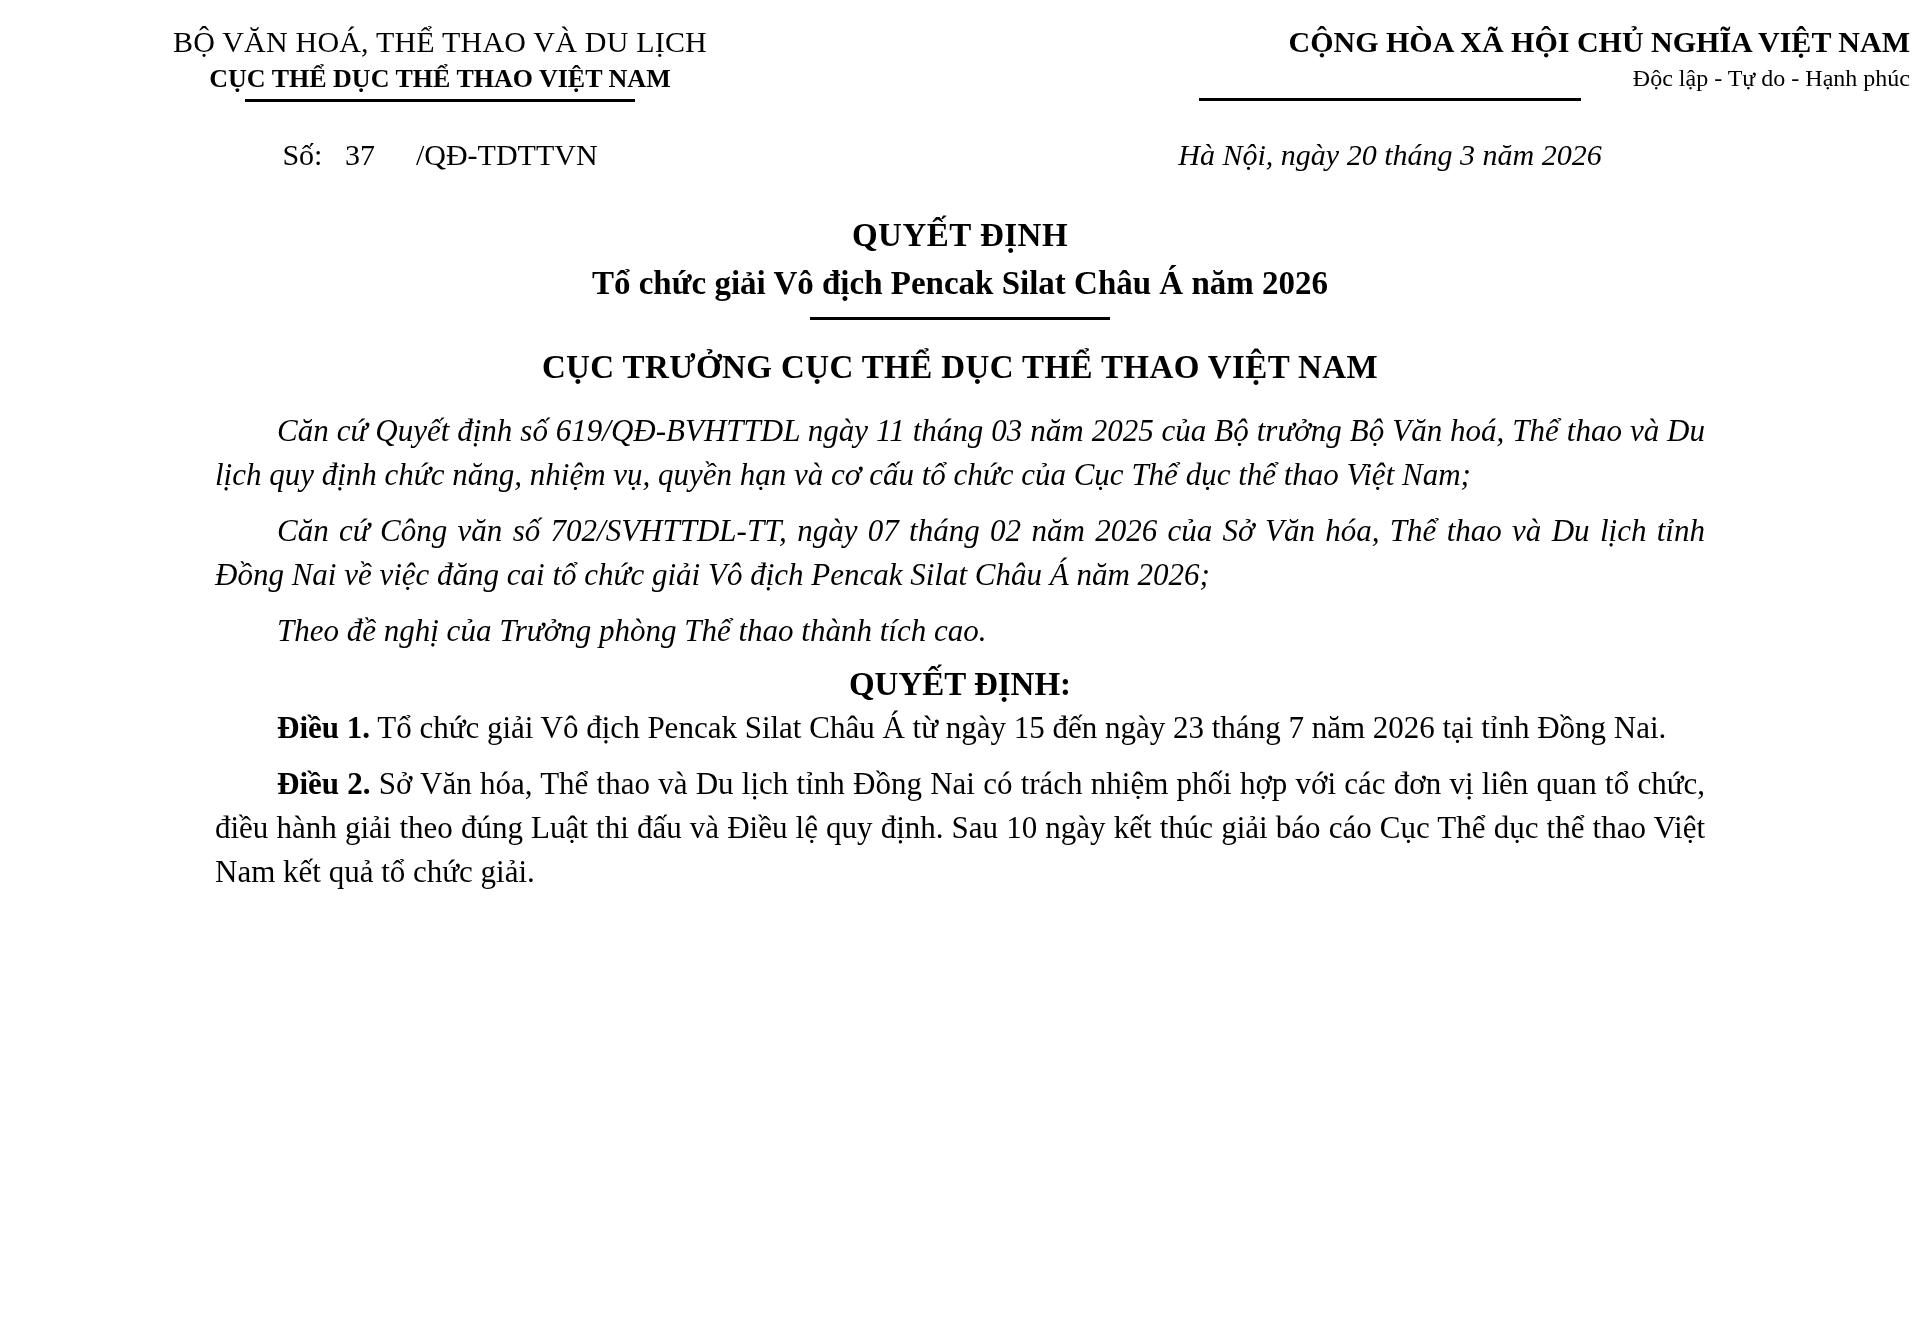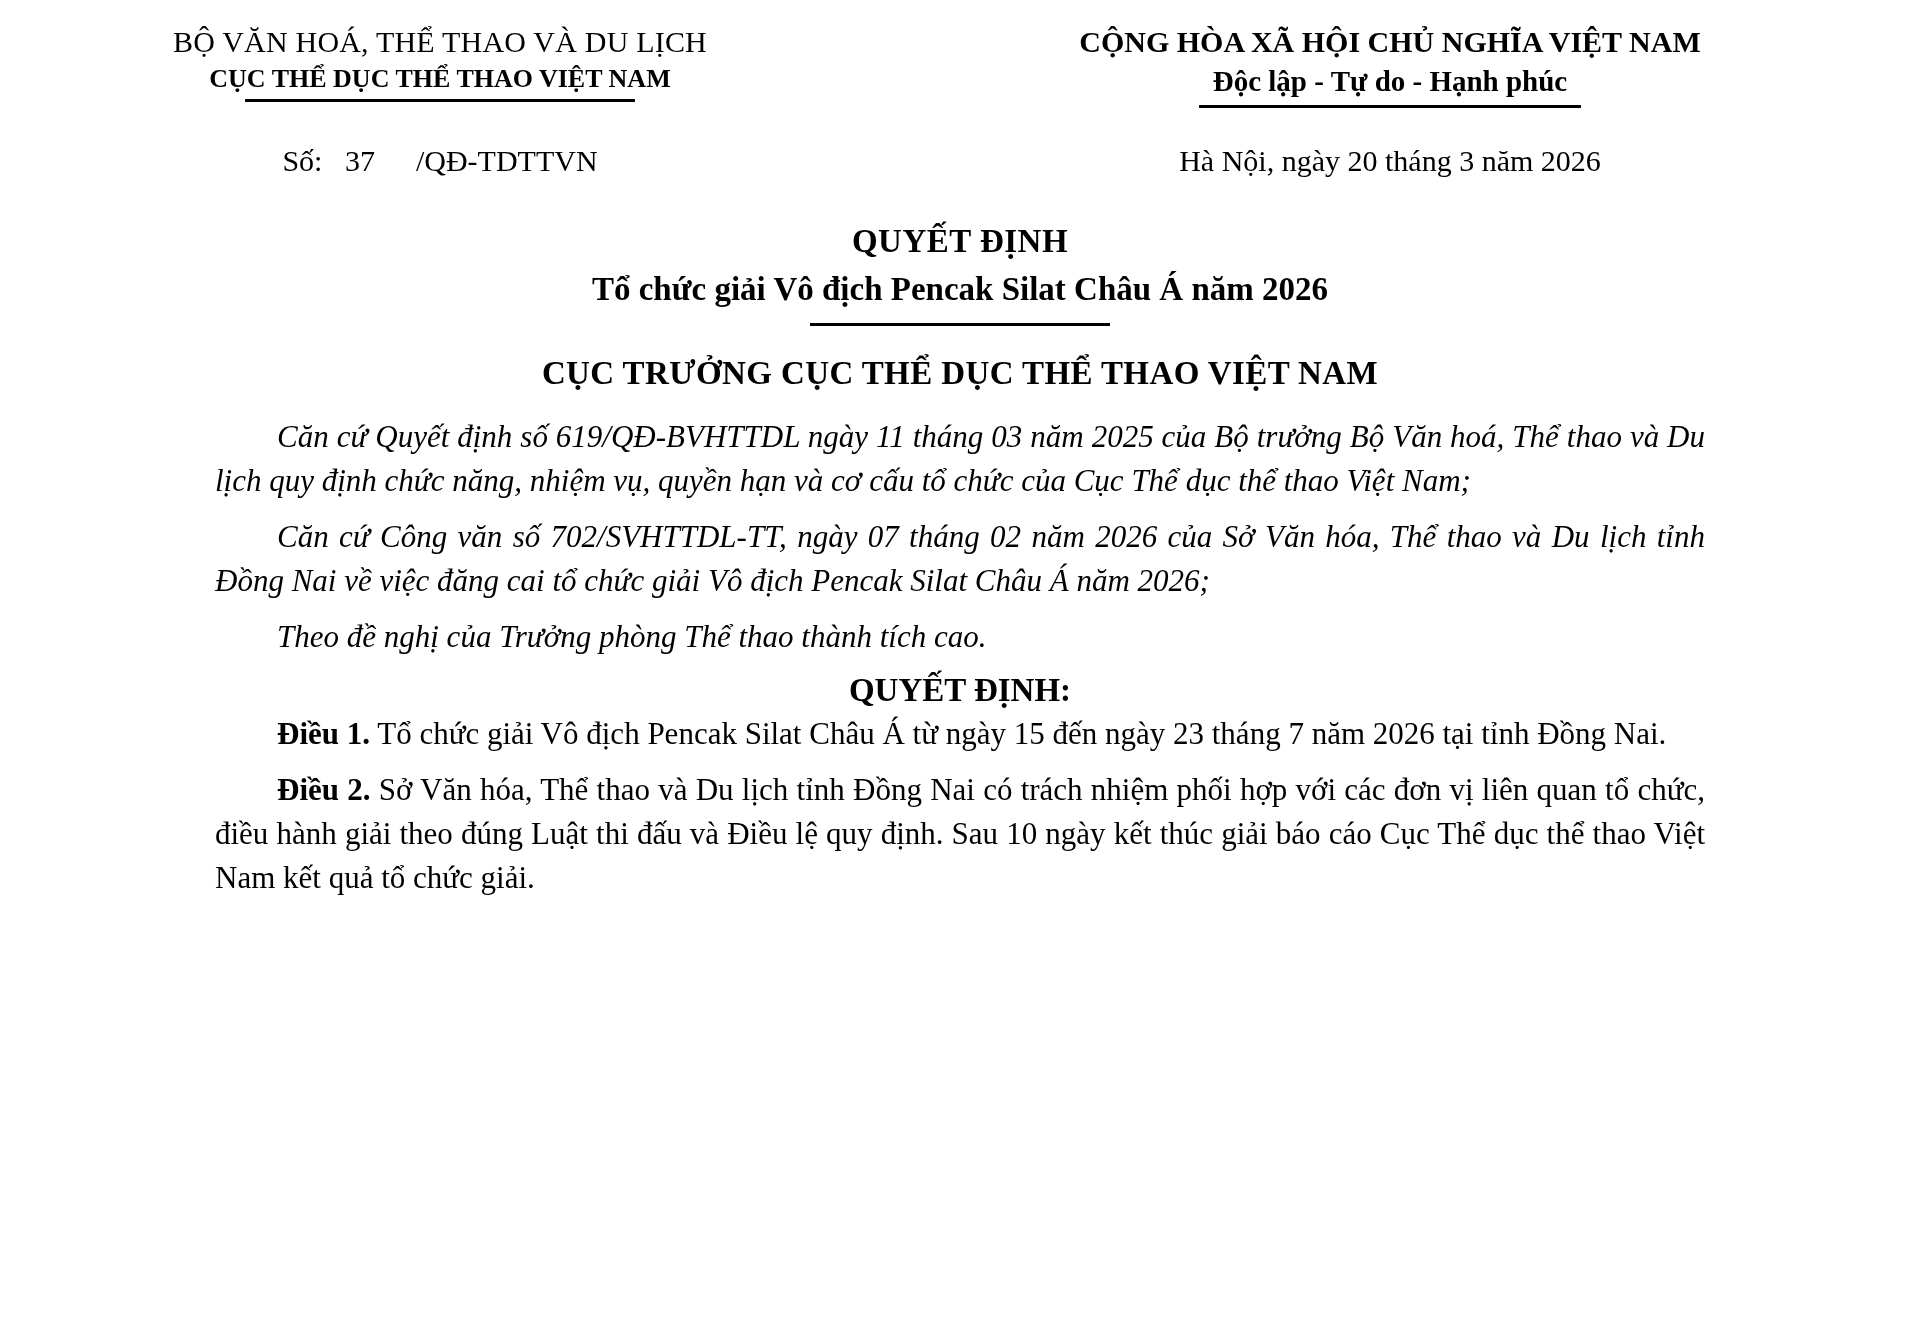--- a/index.html
+++ b/index.html
@@ -32,21 +32,21 @@
     padding-top: 22px;
   }
   .header-left {
     width: 870px;
     text-align: center;
     padding-left: 10px;
     box-sizing: border-box;
   }
   .header-right {
     width: 1040px;
-    text-align: center;
+    text-align: right;
     box-sizing: border-box;
   }
   .hdr-line1 {
     font-size: 30px;
     letter-spacing: 0.2px;
     line-height: 1.32;
     white-space: nowrap;
   }
   .hdr-line2 {
     font-size: 26px;
@@ -54,22 +54,22 @@
     line-height: 1.32;
     white-space: nowrap;
   }
   .hdr-right-1 {
     font-size: 30px;
     font-weight: bold;
     line-height: 1.32;
     white-space: nowrap;
   }
   .hdr-right-2 {
-    font-size: 29px;
-    font-weight: bold;
+    font-size: 24px;
+    font-weight: normal;
     line-height: 1.35;
     white-space: nowrap;
   }
   .rule {
     border: 0;
     border-top: 3px solid #000;
     margin: 4px auto 0 auto;
     height: 0;
   }
   .rule-left { width: 390px; margin-top: 3px; }
@@ -86,20 +86,21 @@
     text-align: center;
     padding-left: 10px;
     font-size: 30px;
     box-sizing: border-box;
     white-space: nowrap;
   }
   .meta-right {
     width: 1040px;
     text-align: center;
     font-size: 30px;
+    font-style: italic;
     box-sizing: border-box;
     white-space: nowrap;
   }
   .so-gap { display: inline-block; width: 26px; }
 
   
   .title-block {
     text-align: center;
     margin-top: 42px;
   }

